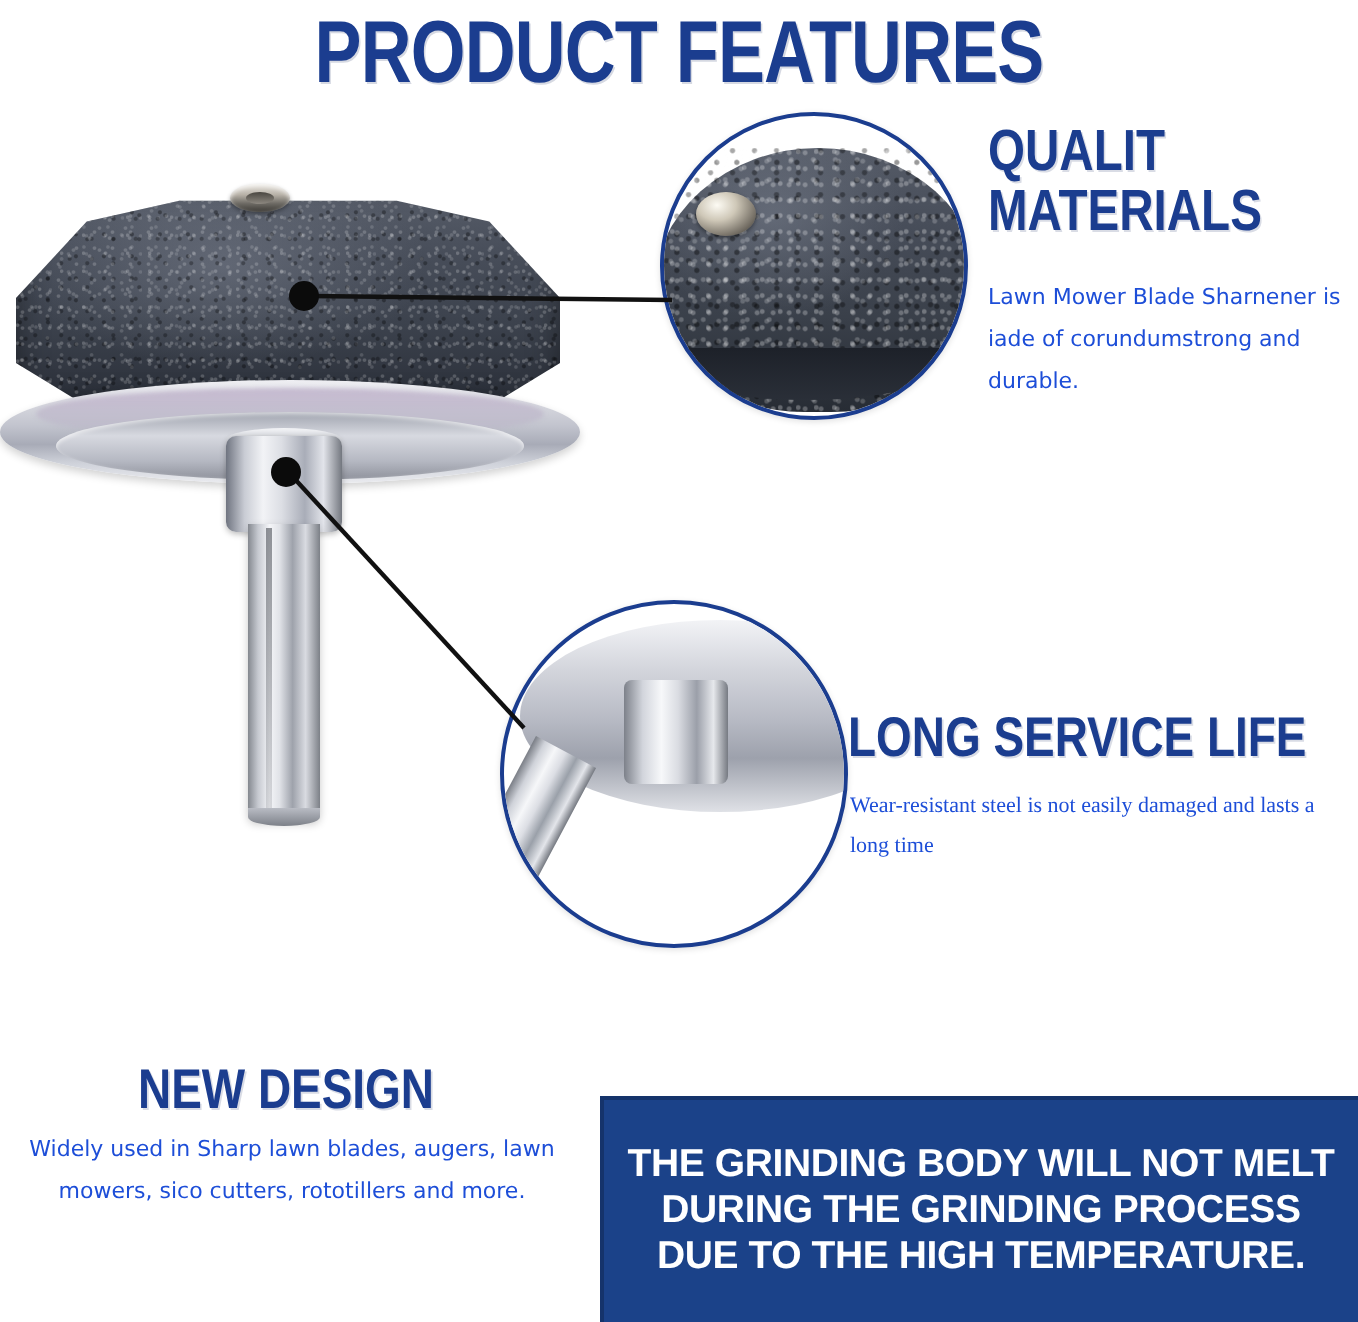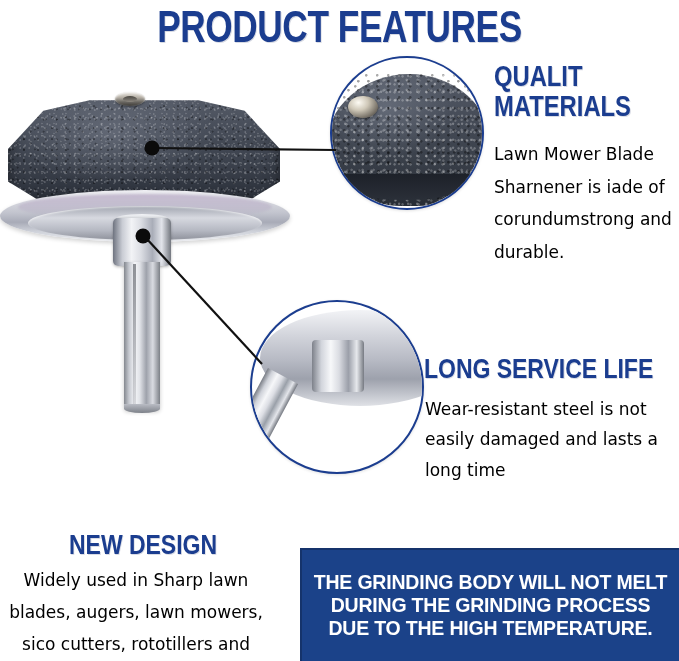--- a/index.html
+++ b/index.html
@@ -44,22 +44,22 @@
     font-weight: bold;
     color: #1b3d8f;
     line-height: 1.02;
     letter-spacing: 0px;
     transform: scaleX(0.82);
     white-space: nowrap;
     text-shadow: 1px 1px 0 rgba(120,130,160,0.28);
   }
   .sec-body {
     position: absolute;
-    color: #000000;
-    font-size: 17px;
+    color: #1d4ed8;
+    font-size: 11px;
     line-height: 1.92;
     font-family: "DejaVu Sans", sans-serif;
   }
 
   #head-quality {
     left: 494px; top: 62px;
     font-size: 29px;
     transform-origin: left top;
   }
   #body-quality {
@@ -69,30 +69,31 @@
 
   #head-longlife {
     left: 424px; top: 355px;
     font-size: 28px;
     transform-origin: left top;
   }
   #body-longlife {
     left: 425px; top: 394px;
     width: 250px;
     line-height: 1.78;
+    font-family: Liberation Serif, serif;
   }
 
   #head-newdesign {
     left: 143px; top: 531px;
     font-size: 28px;
     transform-origin: center top;
     transform: translateX(-50%) scaleX(0.82);
   }
   #body-newdesign {
-    left: 0; top: 565px;
+    left: 10px; top: 565px;
     width: 272px;
     text-align: center;
     line-height: 1.88;
   }
 
   
   #banner {
     position: absolute;
     left: 300px;
     top: 548px;

